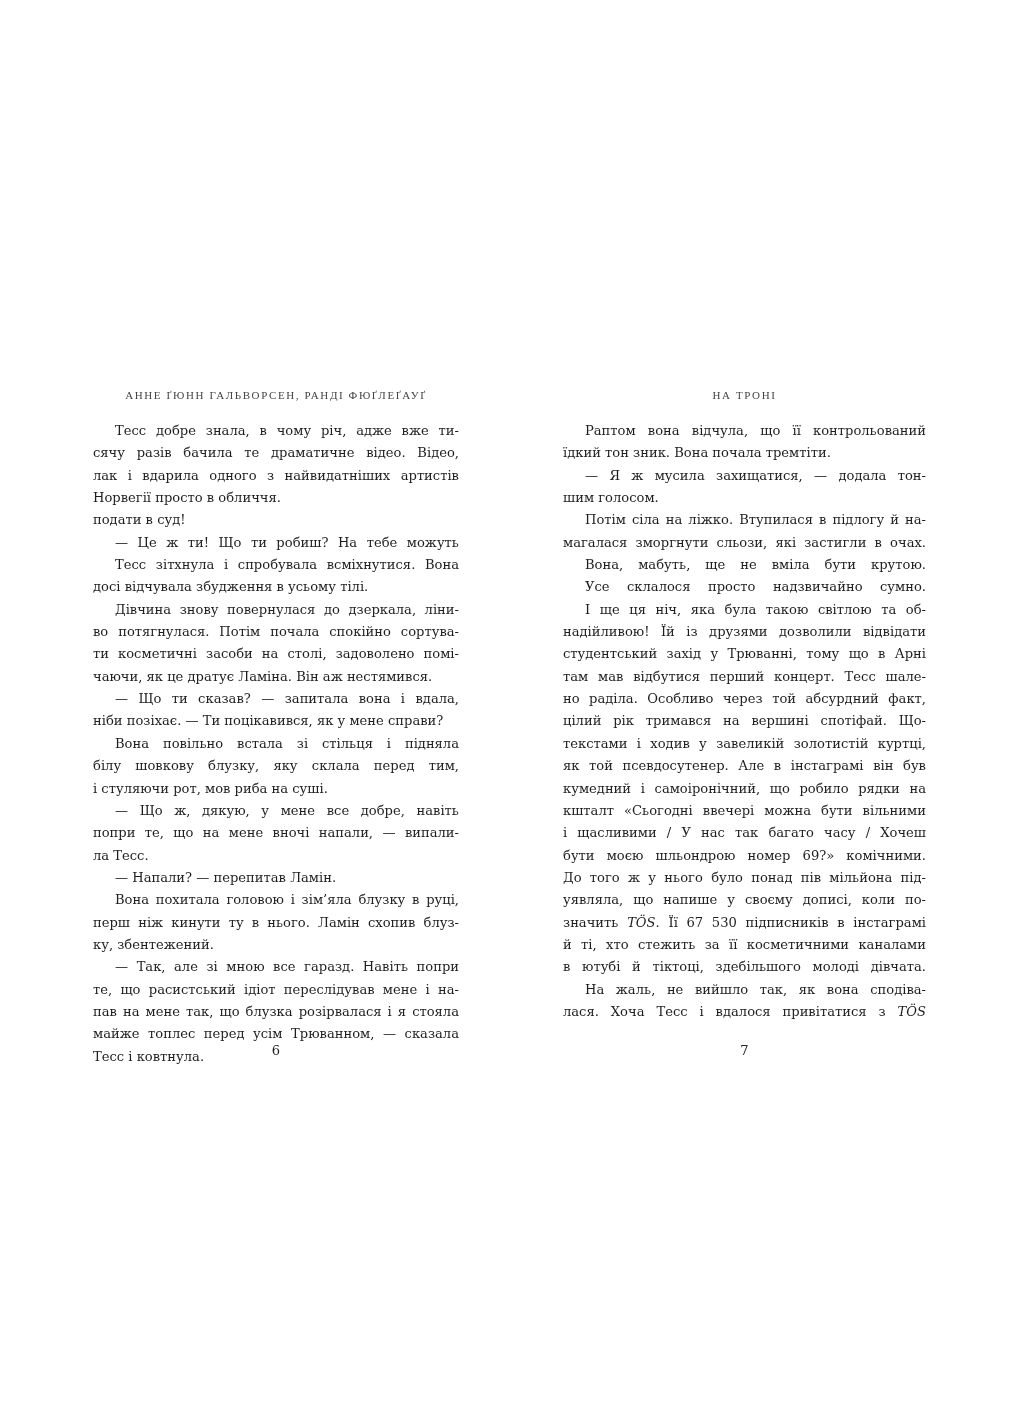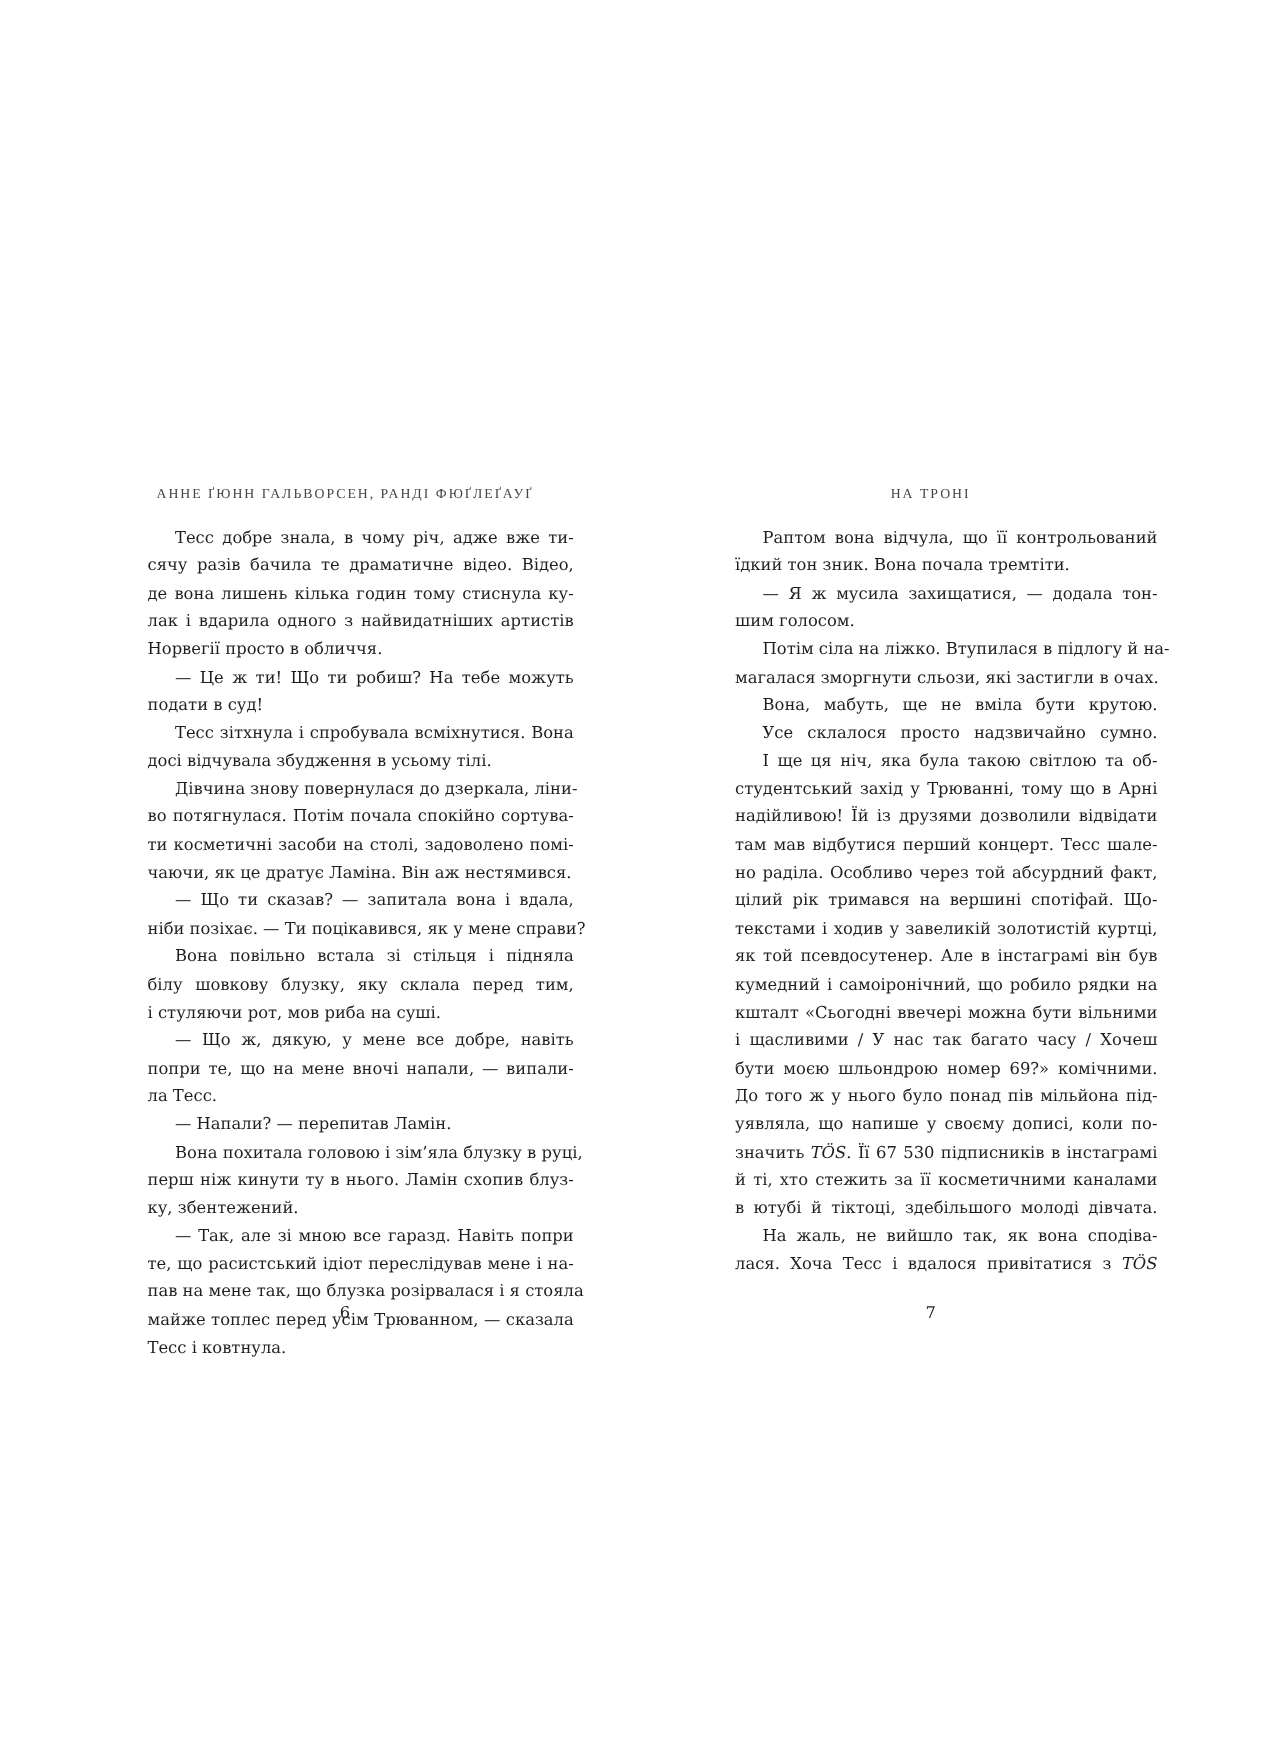--- a/index.html
+++ b/index.html
@@ -7,42 +7,41 @@
          font-family:"DejaVu Serif","Liberation Serif",serif; color:#1c1c1c; }
   .spread { position:absolute; left:0; top:16px; width:899px; height:1408px; }
   .page { position:absolute; top:0; height:1408px; }
   .page.left { left:93px; width:366px; }
   .page.right { left:563px; width:363px; }
   .running-head { position:absolute; top:373px; left:0; right:0; text-align:center;
                   font-family:"Liberation Serif","DejaVu Serif",serif;
                   font-size:11px; letter-spacing:1.6px; color:#444; text-transform:uppercase; }
   .body-text { position:absolute; top:404px; left:0; right:0;
                font-family:"DejaVu Serif",serif; font-size:13.1px; line-height:22.35px;
-               text-align:justify; color:#1e1e1e;margin-left:25px; }
+               text-align:justify; color:#1e1e1e; }
   .line { display:block; white-space:nowrap; text-align:justify; text-align-last:justify; height:22.35px; overflow:visible; }
   .line.indent { padding-left:22px; }
   .line.last { text-align-last:left; }
   .folio { position:absolute; top:1027px; left:0; right:0; text-align:center;
            font-family:"DejaVu Serif",serif; font-size:13px; color:#222; }
   i.tos { font-style:italic; }
 </style>
 </head>
 <body>
 
 <div class="spread">
   <div class="page left">
     <div class="running-head">Анне Ґюнн Гальворсен, Ранді Фюґлеґауґ</div>
     <div class="body-text">
         <span class="line indent">Тесс добре знала, в чому річ, адже вже ти-</span>
         <span class="line">сячу разів бачила те драматичне відео. Відео,</span>
-        <span class="line">де вона лишень кілька годин тому стиснула ку-</span>
         <span class="line">лак і вдарила одного з найвидатніших артистів</span>
         <span class="line last">Норвегії просто в обличчя.</span>
+        <span class="line last">подати в суд!</span>
         <span class="line indent">— Це ж ти! Що ти робиш? На тебе можуть</span>
-        <span class="line last">подати в суд!</span>
         <span class="line indent">Тесс зітхнула і спробувала всміхнутися. Вона</span>
         <span class="line last">досі відчувала збудження в усьому тілі.</span>
         <span class="line indent">Дівчина знову повернулася до дзеркала, ліни-</span>
         <span class="line">во потягнулася. Потім почала спокійно сортува-</span>
         <span class="line">ти косметичні засоби на столі, задоволено помі-</span>
         <span class="line last">чаючи, як це дратує Ламіна. Він аж нестямився.</span>
         <span class="line indent">— Що ти сказав? — запитала вона і вдала,</span>
         <span class="line last">ніби позіхає. — Ти поцікавився, як у мене справи?</span>
         <span class="line indent">Вона повільно встала зі стільця і підняла</span>
         <span class="line">білу шовкову блузку, яку склала перед тим,</span>
@@ -67,22 +66,22 @@
     <div class="body-text">
         <span class="line indent">Раптом вона відчула, що її контрольований</span>
         <span class="line last">їдкий тон зник. Вона почала тремтіти.</span>
         <span class="line indent">— Я ж мусила захищатися, — додала тон-</span>
         <span class="line last">шим голосом.</span>
         <span class="line indent">Потім сіла на ліжко. Втупилася в підлогу й на-</span>
         <span class="line">магалася зморгнути сльози, які застигли в очах.</span>
         <span class="line indent">Вона, мабуть, ще не вміла бути крутою.</span>
         <span class="line indent">Усе склалося просто надзвичайно сумно.</span>
         <span class="line indent">І ще ця ніч, яка була такою світлою та об-</span>
+        <span class="line">надійливою! Їй із друзями дозволили відвідати</span>
         <span class="line">студентський захід у Трюванні, тому що в Арні</span>
-        <span class="line">надійливою! Їй із друзями дозволили відвідати</span>
         <span class="line">там мав відбутися перший концерт. Тесс шале-</span>
         <span class="line">но раділа. Особливо через той абсурдний факт,</span>
         <span class="line">цілий рік тримався на вершині спотіфай. Що-</span>
         <span class="line">текстами і ходив у завеликій золотистій куртці,</span>
         <span class="line">як той псевдосутенер. Але в інстаграмі він був</span>
         <span class="line">кумедний і самоіронічний, що робило рядки на</span>
         <span class="line">кшталт «Сьогодні ввечері можна бути вільними</span>
         <span class="line">і щасливими / У нас так багато часу / Хочеш</span>
         <span class="line">бути моєю шльондрою номер 69?» комічними.</span>
         <span class="line">До того ж у нього було понад пів мільйона під-</span>

